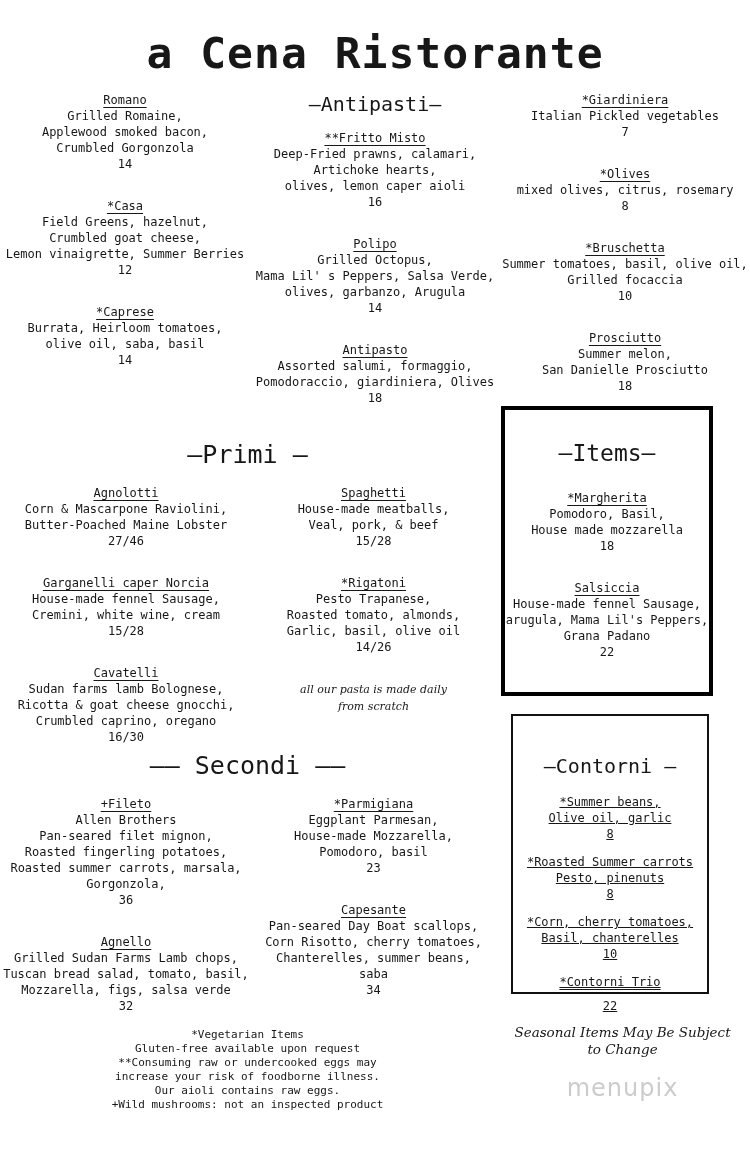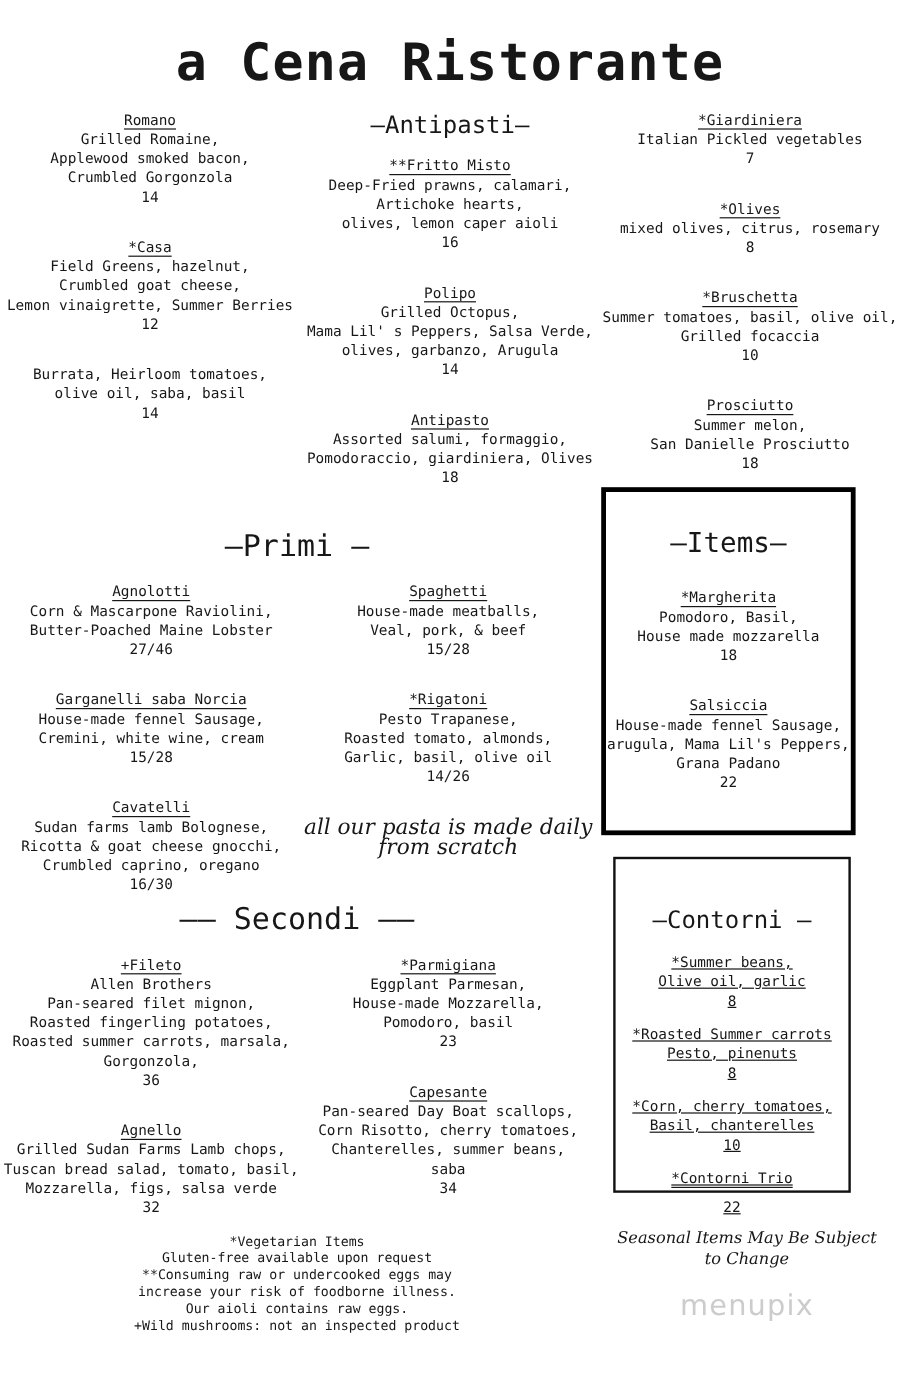--- a/index.html
+++ b/index.html
@@ -34,21 +34,21 @@
   .item-desc { white-space: pre-line; }
 
   .lower { display: flex; align-items: flex-start; }
   .left-area { width: 495px; }
   .right-area { width: 255px; }
   .two-col { display: grid; grid-template-columns: 252px 243px; }
 
   .pasta-note {
     font-family: "DejaVu Serif", serif;
     font-style: italic;
-    font-size: 18px;
+    font-size: 11px;
     line-height: 17px;
     white-space: pre-line;
     text-align: center;
     margin-top: 16px;
   }
 
   .box { text-align: center; background: #ffffff; }
   .pizza-box { width: 212px; margin-left: 6px; border: 4px solid #000000; height: 290px; padding-top: 30px; }
   .pizza-heading { font-size: 23px; font-weight: 400; margin-bottom: 24px; }
   .contorni-box { width: 198px; margin-left: 16px; margin-top: 18px; border: 2px solid #111111; height: 280px; padding-top: 14px; }
@@ -98,20 +98,21 @@
         <div class="item-price">14</div>
       </div>
       <div class="item">
         <div class="item-name">*Casa</div>
         <div class="item-desc">Field Greens, hazelnut,
 Crumbled goat cheese,
 Lemon vinaigrette, Summer Berries</div>
         <div class="item-price">12</div>
       </div>
       <div class="item">
+        <div class="item-name">*Caprese</div>
         <div class="item-desc">Burrata, Heirloom tomatoes,
 olive oil, saba, basil</div>
         <div class="item-price">14</div>
       </div>
     </div>
 
     <div class="col">
       <h2 class="section-heading antipasti-heading">—Antipasti—</h2>
       <div class="item">
         <div class="item-name">**Fritto Misto</div>
@@ -168,21 +169,21 @@
       <h2 class="section-heading primi-heading">—Primi —</h2>
       <div class="two-col">
         <div class="col">
           <div class="item">
             <div class="item-name">Agnolotti</div>
             <div class="item-desc">Corn &amp; Mascarpone Raviolini,
 Butter-Poached Maine Lobster</div>
             <div class="item-price">27/46</div>
           </div>
           <div class="item">
-            <div class="item-name">Garganelli saba Norcia</div>
+            <div class="item-name">Garganelli caper Norcia</div>
             <div class="item-desc">House-made fennel Sausage,
 Cremini, white wine, cream</div>
             <div class="item-price">15/28</div>
           </div>
           <div class="item">
             <div class="item-name">Cavatelli</div>
             <div class="item-desc">Sudan farms lamb Bolognese,
 Ricotta &amp; goat cheese gnocchi,
 Crumbled caprino, oregano</div>
             <div class="item-price">16/30</div>

